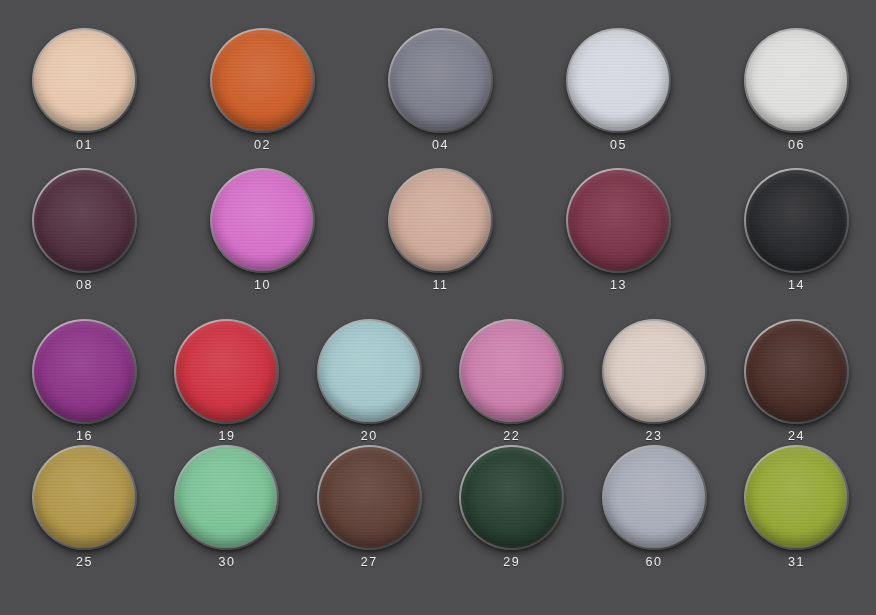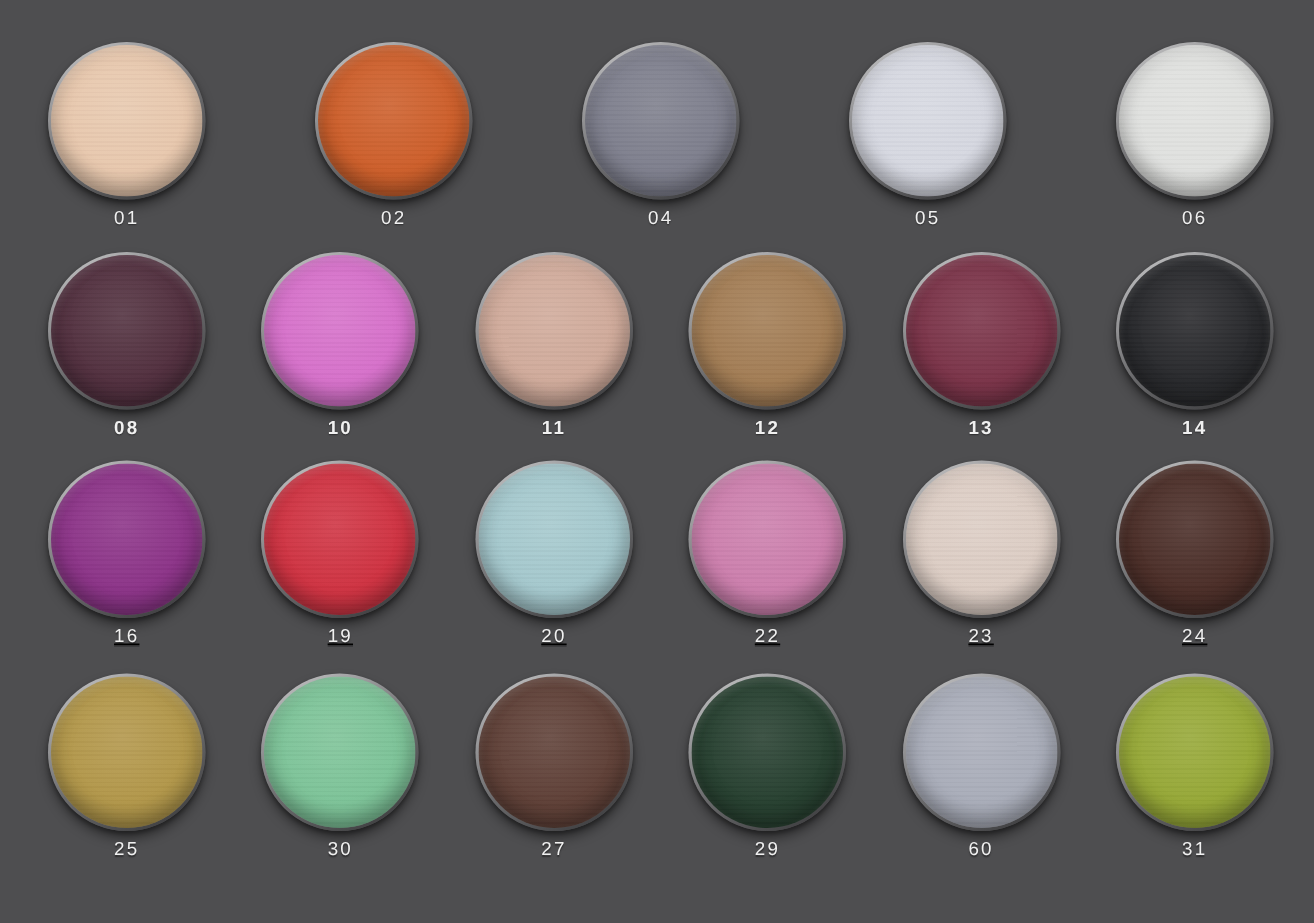--- a/index.html
+++ b/index.html
@@ -17,22 +17,22 @@
     box-sizing: border-box;
     width: 876px;
     height: 615px;
     padding: 28px 27px 0 32px;
   }
   .row {
     display: flex;
     justify-content: space-between;
   }
   .row:nth-child(1) { margin-bottom: 16px; }
-  .row:nth-child(2) { margin-bottom: 15px; font-weight: bold; }
-  .row:nth-child(3) { margin-bottom: 18px; text-decoration: underline; }
+  .row:nth-child(2) { margin-bottom: 27px; }
+  .row:nth-child(3) { margin-bottom: 2px; }
   .cell {
     width: 105px;
     display: flex;
     flex-direction: column;
     align-items: center;
   }
   .pan {
     box-sizing: border-box;
     width: 105px;
     height: 105px;
@@ -117,26 +117,20 @@
     <div class="num">10</div>
   </div>
 
   <div class="cell">
     <div class="pan">
       <div class="powder" style="background: repeating-linear-gradient(0deg, rgba(0, 0, 0, 0.024) 0px, rgba(0, 0, 0, 0.024) 1px, rgba(255, 255, 255, 0.016) 1px, rgba(255, 255, 255, 0.016) 3px), radial-gradient(circle at 47% 40%, rgb(213, 179, 165) 0%, rgb(208, 171, 155) 55%, rgb(171, 140, 127) 100%);"></div>
     </div>
     <div class="num">11</div>
   </div>
 
-  <div class="cell">
-    <div class="pan">
-      <div class="powder" style="background: repeating-linear-gradient(0deg, rgba(0, 0, 0, 0.024) 0px, rgba(0, 0, 0, 0.024) 1px, rgba(255, 255, 255, 0.016) 1px, rgba(255, 255, 255, 0.016) 3px), radial-gradient(circle at 47% 40%, rgb(172, 138, 102) 0%, rgb(163, 125, 85) 55%, rgb(134, 103, 70) 100%);"></div>
-    </div>
-    <div class="num">12</div>
-  </div>
 
   <div class="cell">
     <div class="pan">
       <div class="powder" style="background: repeating-linear-gradient(0deg, rgba(0, 0, 0, 0.024) 0px, rgba(0, 0, 0, 0.024) 1px, rgba(255, 255, 255, 0.016) 1px, rgba(255, 255, 255, 0.016) 3px), radial-gradient(circle at 47% 40%, rgb(136, 72, 91) 0%, rgb(123, 52, 73) 55%, rgb(101, 43, 60) 100%);"></div>
     </div>
     <div class="num">13</div>
   </div>
 
   <div class="cell">
     <div class="pan">

